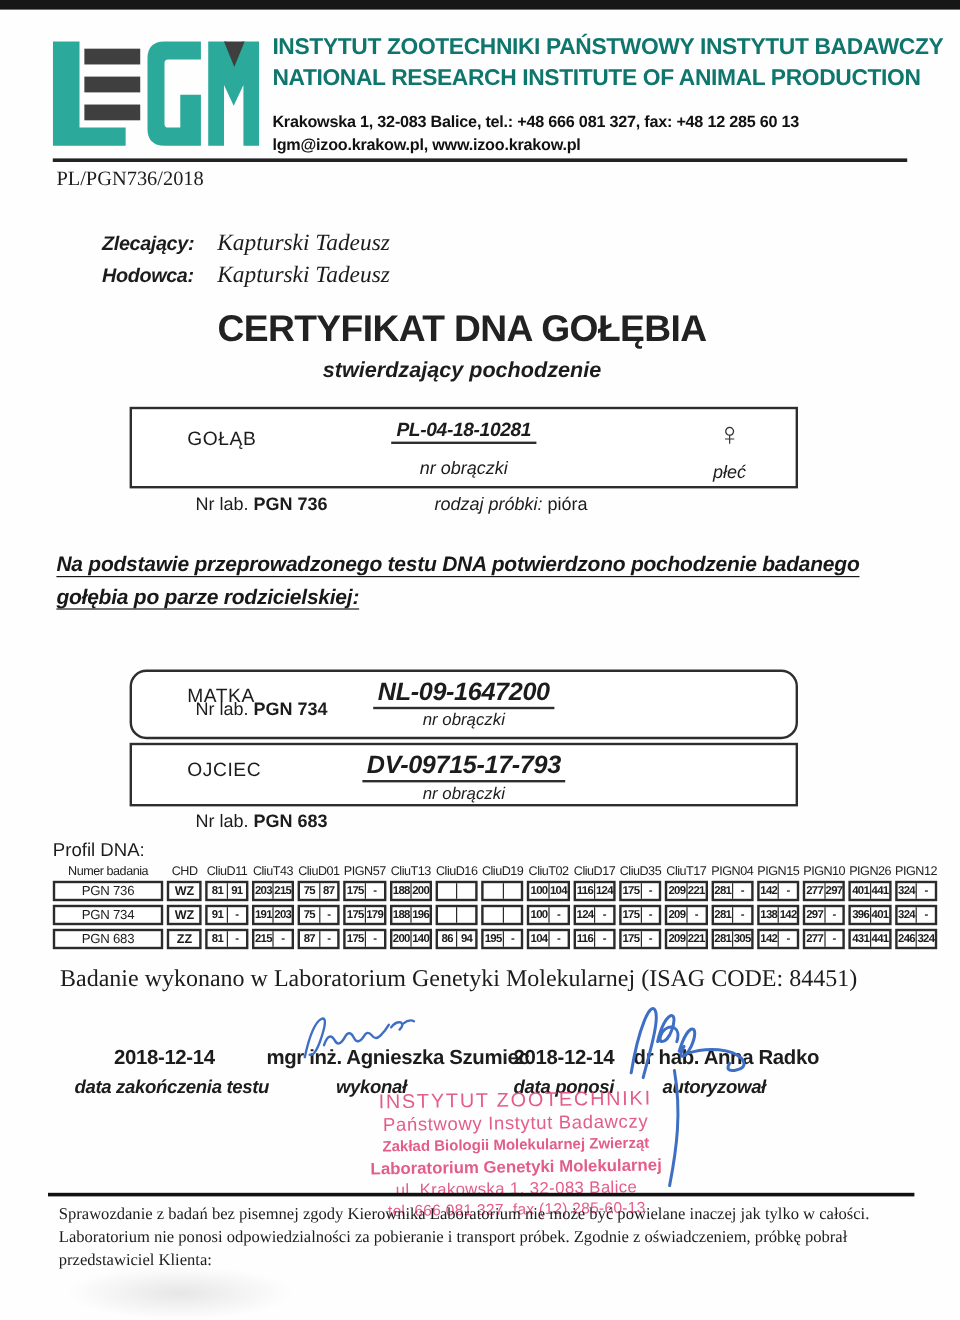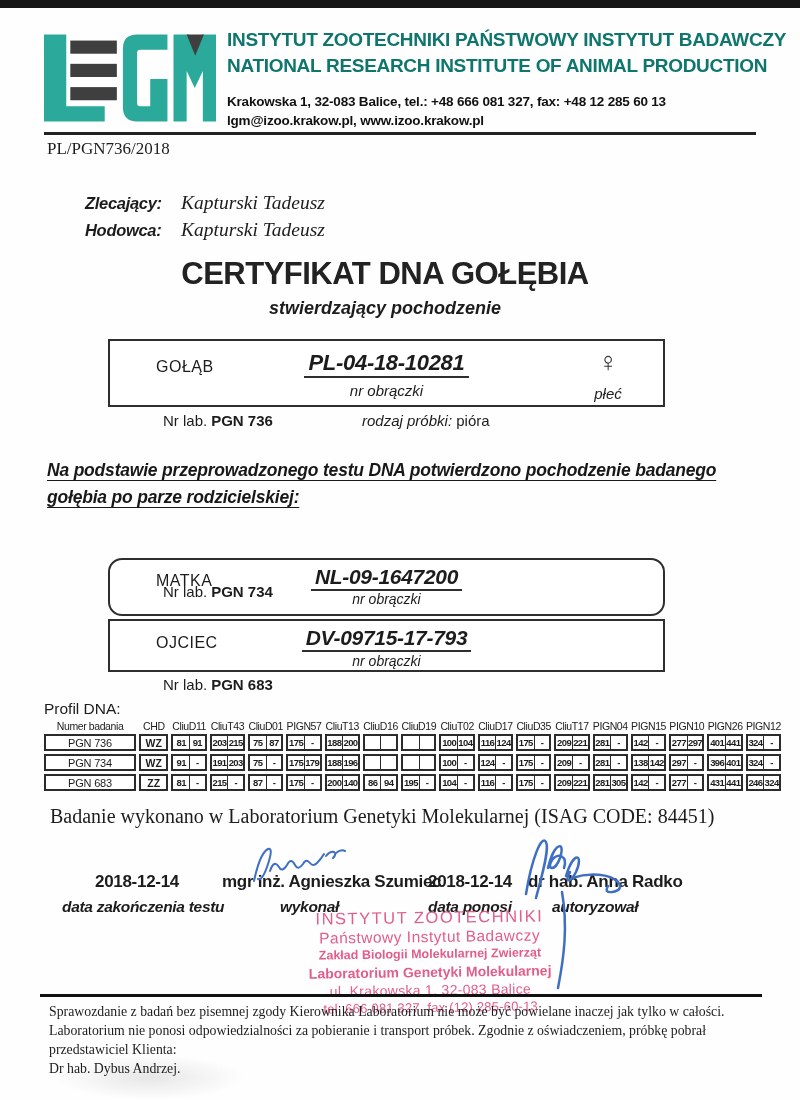--- a/index.html
+++ b/index.html
@@ -23,21 +23,21 @@
 
   .party-row { position:absolute; left:85px; }
   .party-label { display:inline-block; width:92px; font-style:italic; font-size:16.5px; font-weight:600; letter-spacing:-0.3px; }
   .party-value { font-family:"Liberation Serif", serif; font-style:italic; font-size:19.5px; margin-left:4px; }
 
   .doc-title { position:absolute; left:0; top:256px; width:770px; text-align:center; font-size:31px; font-weight:bold; letter-spacing:-0.5px; color:#222; }
   .doc-subtitle { position:absolute; left:0; top:298px; width:770px; text-align:center; font-size:18px; font-weight:bold; font-style:italic; }
 
   .id-box { position:absolute; left:108px; width:557px; border:2px solid #2e2e2e; background:#fff; }
   .id-box .bird-label { position:absolute; left:46px; top:17px; font-size:16px; letter-spacing:0.5px; }
-  .ring-value { position:absolute; left:0; width:100%; text-align:center; font-size:22px; font-weight:bold; font-style:italic; letter-spacing:-0.3px; }
+  .ring-value { position:absolute; left:0; width:100%; text-align:center; font-size:16px; font-weight:bold; font-style:italic; letter-spacing:-0.3px; }
   .ring-value span { border-bottom:2.5px solid #2e2e2e; padding:0 4px 1px 4px; }
   .ring-caption { position:absolute; left:0; width:100%; text-align:center; font-style:italic; font-size:15px; }
   .sex-symbol { position:absolute; left:478px; top:6px; width:40px; text-align:center; font-size:27px; font-weight:300; color:#333; }
   .sex-caption { position:absolute; left:468px; top:44px; width:60px; text-align:center; font-style:italic; font-size:15px; }
 
   .lab-line { position:absolute; font-size:15px; }
   .lab-line b { margin-left:4px; }
   .sample-line { position:absolute; font-size:15px; }
   .sample-line .it { font-style:italic; }
 
@@ -420,16 +420,15 @@
     <div class="stamp-l3">Zakład Biologii Molekularnej Zwierząt</div>
     <div class="stamp-l4">Laboratorium Genetyki Molekularnej</div>
     <div class="stamp-l5">ul. Krakowska 1, 32-083 Balice</div>
     <div class="stamp-l6">tel. 666 081 327, fax (12) 285-60-13</div>
   </div>
 
   <div class="footer-rule"></div>
   <div class="footer-text">
     <div>Sprawozdanie z badań bez pisemnej zgody Kierownika Laboratorium nie może być powielane inaczej jak tylko w całości.</div>
     <div>Laboratorium nie ponosi odpowiedzialności za pobieranie i transport próbek. Zgodnie z oświadczeniem, próbkę pobrał przedstawiciel Klienta:</div>
-    <div>Dr hab. Dybus Andrzej.</div>
   </div>
   <div class="smudge"></div>
 </div>
 
 </body></html>

